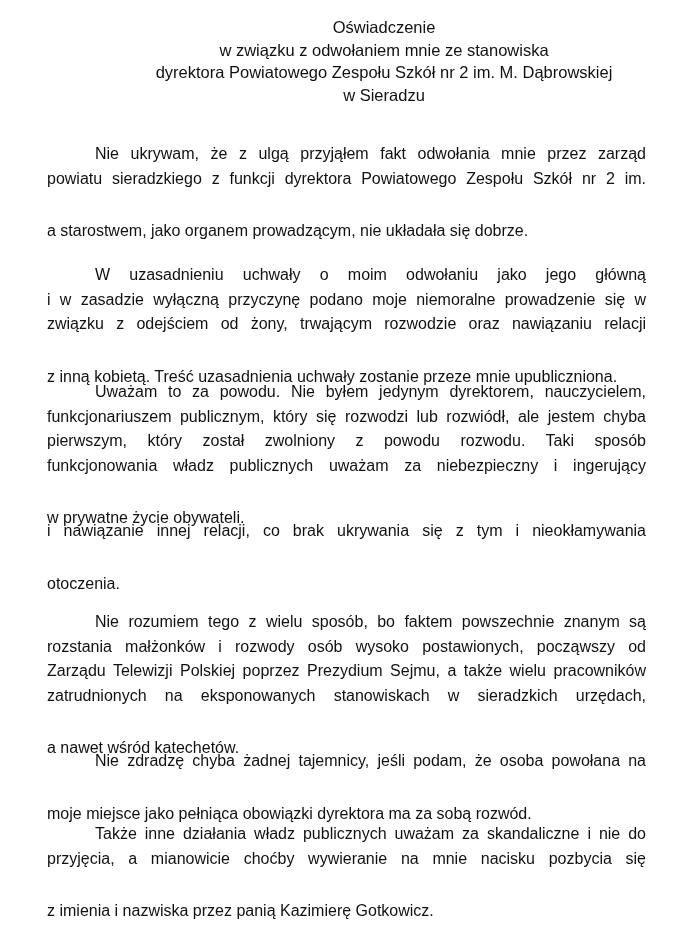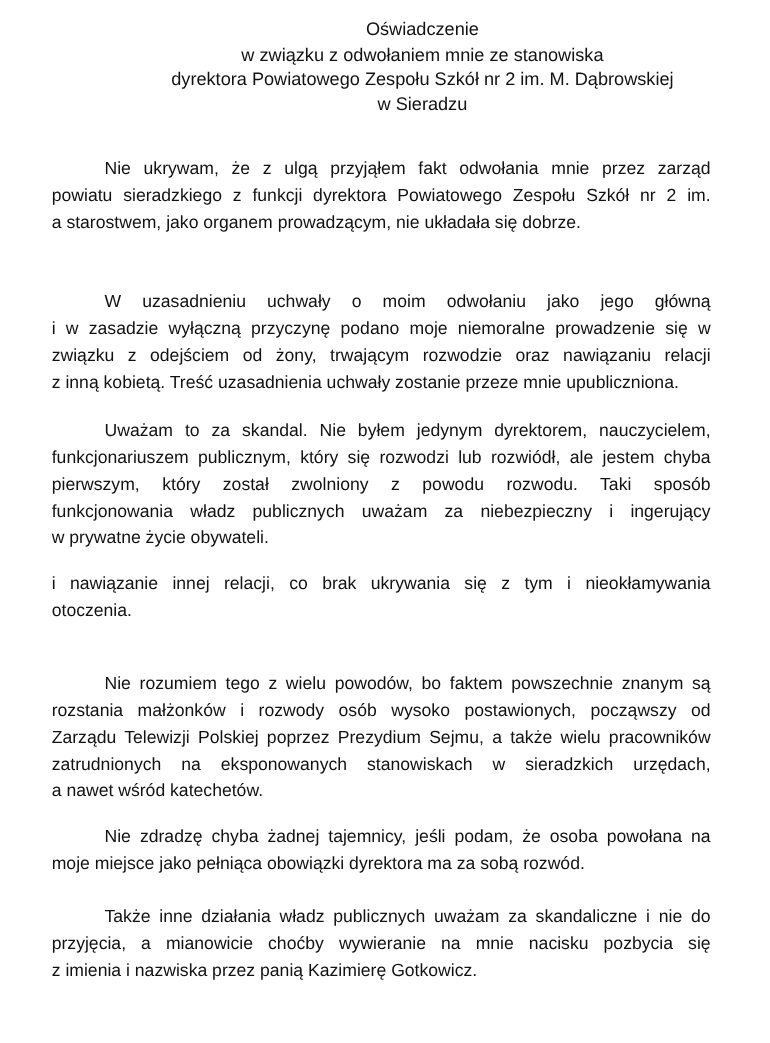--- a/index.html
+++ b/index.html
@@ -16,21 +16,21 @@
   }
   .title-line { display: block; white-space: nowrap; }
   .para {
     position: absolute; left: 47px; width: 599px;
     font-size: 16px; line-height: 24.5px;
   }
   .line {
     display: block; text-align: justify; text-align-last: justify;
     white-space: nowrap; height: 24.5px; overflow: visible;
   }
-  .line.last { text-align-last: left; text-align: left; }
+  .line.last { text-align-last: left; text-align: left; margin-top: 28px; }
   .line.first { padding-left: 48px; }
 </style>
 </head>
 <body>
 
 <div class="page">
   <div class="title-block">
     <span class="title-line">Oświadczenie</span>
     <span class="title-line">w związku z odwołaniem mnie ze stanowiska</span>
     <span class="title-line">dyrektora Powiatowego Zespołu Szkół nr 2 im. M. Dąbrowskiej</span>
@@ -44,34 +44,34 @@
   </div>
 
   <div class="para" style="top:263px">
     <span class="line first">W uzasadnieniu uchwały o moim odwołaniu jako jego główną</span>
     <span class="line">i w zasadzie wyłączną przyczynę podano moje niemoralne prowadzenie się w</span>
     <span class="line">związku z odejściem od żony, trwającym rozwodzie oraz nawiązaniu relacji</span>
     <span class="line last">z inną kobietą. Treść uzasadnienia uchwały zostanie przeze mnie upubliczniona.</span>
   </div>
 
   <div class="para" style="top:380px">
-    <span class="line first">Uważam to za skandal. Nie byłem jedynym dyrektorem, nauczycielem,</span>
+    <span class="line first">Uważam to za powodu. Nie byłem jedynym dyrektorem, nauczycielem,</span>
     <span class="line">funkcjonariuszem publicznym, który się rozwodzi lub rozwiódł, ale jestem chyba</span>
     <span class="line">pierwszym, który został zwolniony z powodu rozwodu. Taki sposób</span>
     <span class="line">funkcjonowania władz publicznych uważam za niebezpieczny i ingerujący</span>
     <span class="line last">w prywatne życie obywateli.</span>
   </div>
 
   <div class="para" style="top:519px">
     <span class="line">i nawiązanie innej relacji, co brak ukrywania się z tym i nieokłamywania</span>
     <span class="line last">otoczenia.</span>
   </div>
 
   <div class="para" style="top:610px">
-    <span class="line first">Nie rozumiem tego z wielu powodów, bo faktem powszechnie znanym są</span>
+    <span class="line first">Nie rozumiem tego z wielu sposób, bo faktem powszechnie znanym są</span>
     <span class="line">rozstania małżonków i rozwody osób wysoko postawionych, począwszy od</span>
     <span class="line">Zarządu Telewizji Polskiej poprzez Prezydium Sejmu, a także wielu pracowników</span>
     <span class="line">zatrudnionych na eksponowanych stanowiskach w sieradzkich urzędach,</span>
     <span class="line last">a nawet wśród katechetów.</span>
   </div>
 
   <div class="para" style="top:749px">
     <span class="line first">Nie zdradzę chyba żadnej tajemnicy, jeśli podam, że osoba powołana na</span>
     <span class="line last">moje miejsce jako pełniąca obowiązki dyrektora  ma za sobą rozwód.</span>
   </div>

